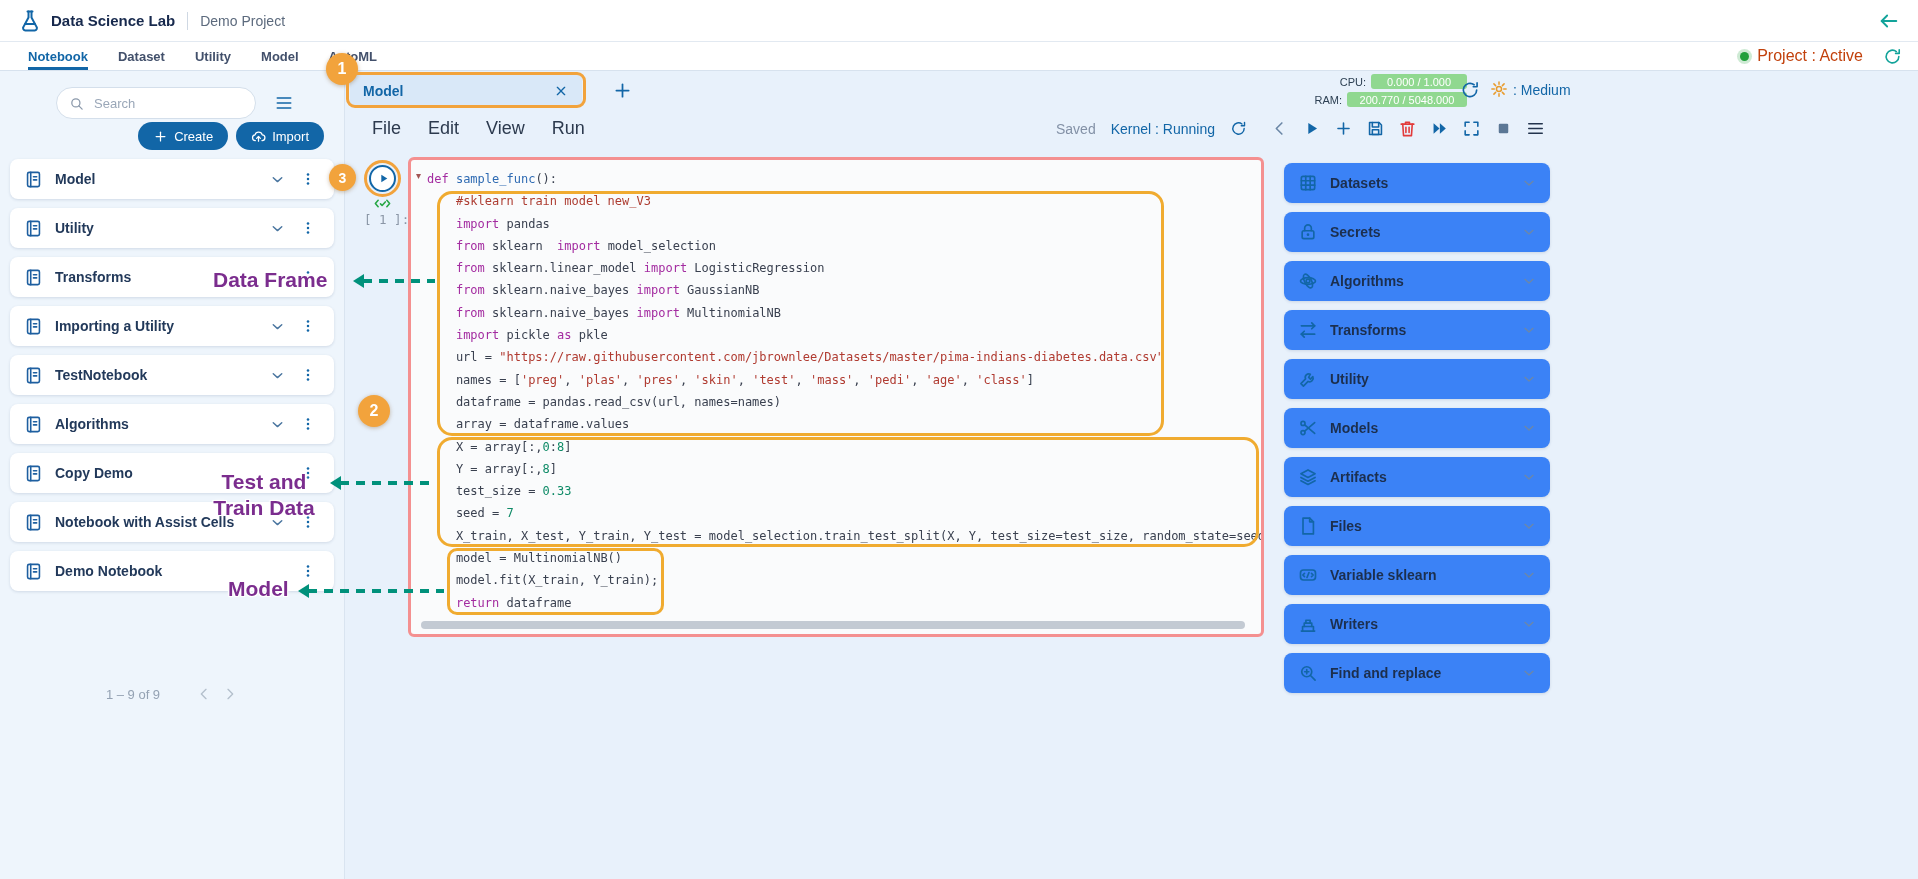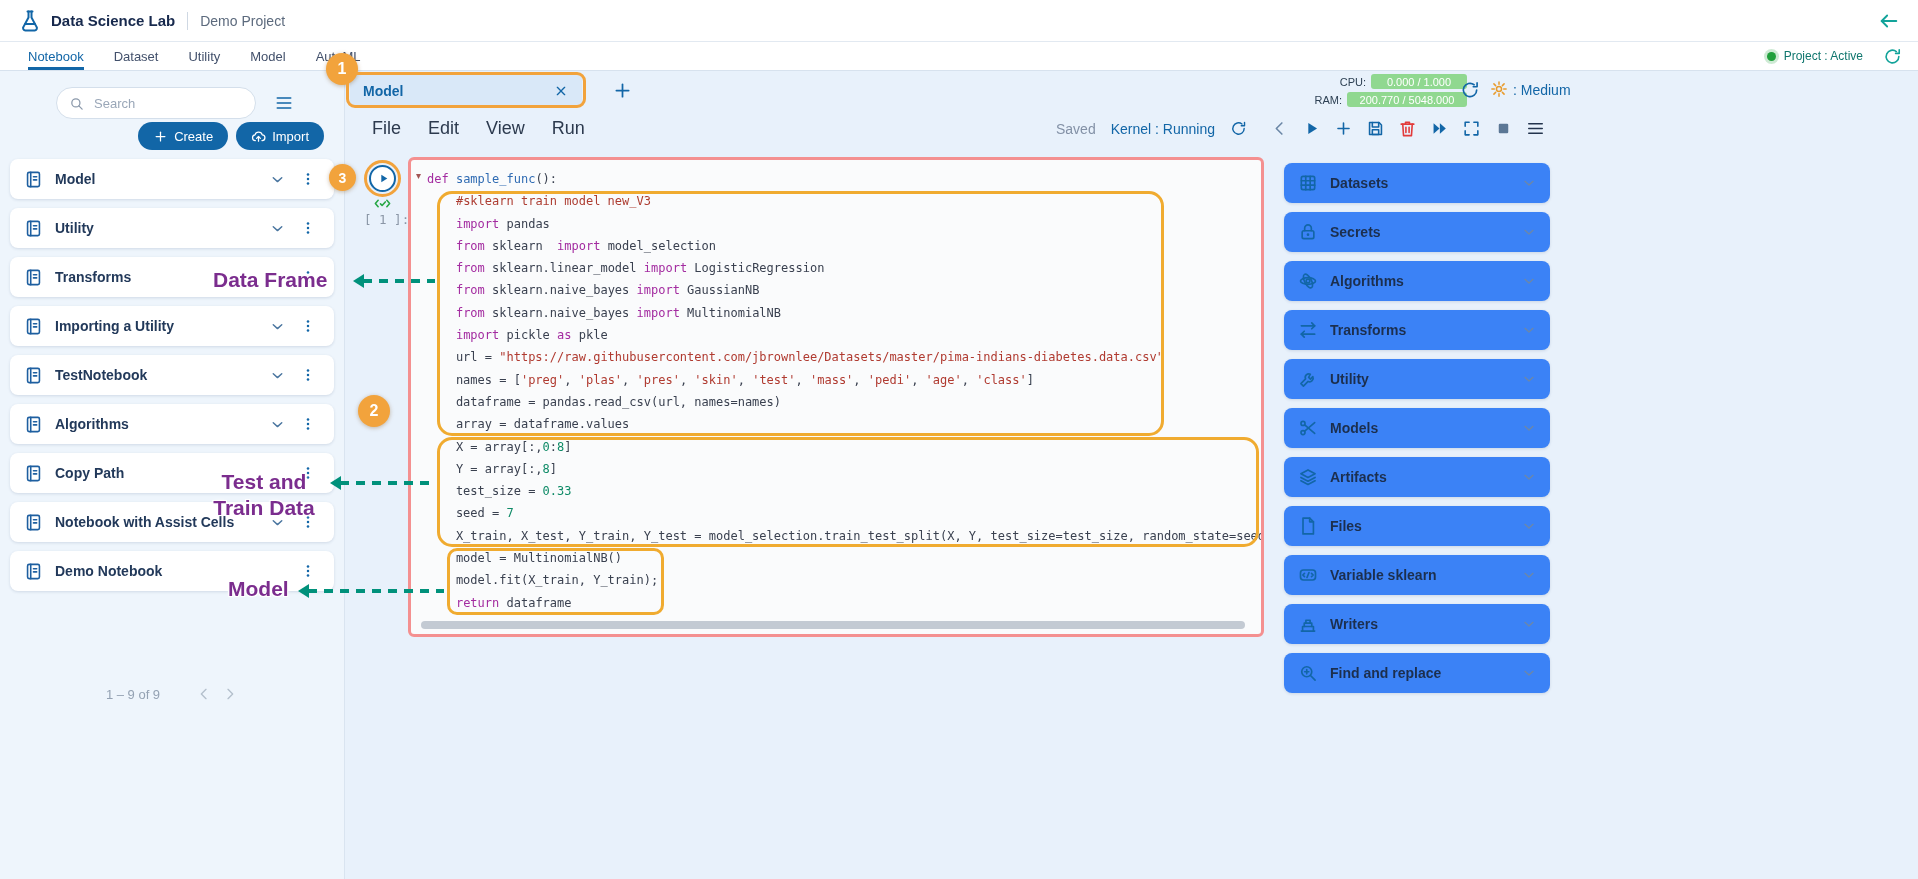--- a/index.html
+++ b/index.html
@@ -17,25 +17,25 @@
   .logo{width:24px;height:24px;color:#1266a7;margin-right:9px}
   .app-title{font-size:15px;font-weight:bold;color:#17294d}
   .vdiv{width:1px;height:18px;background:#cfd8e3;margin:0 12px}
   .project-name{font-size:14px;color:#5c6a7d}
   .back{width:22px;height:22px;color:#12a39a;margin-left:auto;cursor:pointer}
 
   
   .navbar{position:absolute;left:0;top:42px;right:0;height:29px;background:#fff;border-bottom:1px solid #d7e2ee;
     display:flex;align-items:center;padding:0 16px 0 28px;box-sizing:border-box;z-index:6}
   .nav-tabs{display:flex;gap:30px;height:100%}
-  .nav-tab{font-size:13px;font-weight:normal;color:#42506b;display:flex;align-items:center;height:100%;cursor:pointer}
+  .nav-tab{font-size:13px;font-weight:bold;color:#42506b;display:flex;align-items:center;height:100%;cursor:pointer}
   .nav-tab.active{color:#1266a7;box-shadow:inset 0 -3px 0 #1266a7}
   .nav-right{margin-left:auto;display:flex;align-items:center;gap:8px}
   .status-dot{width:9px;height:9px;border-radius:50%;background:#21a03c;box-shadow:0 0 0 3px rgba(33,160,60,.22)}
-  .project-status{color:#0f766e;font-size:12px}
+  .project-status{color:#c2410c;font-size:16px}
   .nav-refresh{width:19px;height:19px;color:#12a39a;margin-left:12px;cursor:pointer}
 
   
   .sidebar{position:absolute;left:0;top:71px;width:345px;bottom:0;background:#eef5fc;border-right:1px solid #d9e4f0;box-sizing:border-box}
   .search-row{display:flex;align-items:center;gap:18px;padding:16px 16px 0 56px}
   .search-box{display:flex;align-items:center;gap:8px;background:#fff;border:1px solid #d4dfeb;border-radius:17px;height:32px;padding:0 12px;width:200px;box-sizing:border-box}
   .s-icon{width:15px;height:15px;color:#8a98aa}
   .search-box input{border:none;outline:none;background:transparent;font-size:13px;color:#44536a;width:100%;font-family:"Liberation Sans",sans-serif}
   .search-box input::placeholder{color:#9aa7b8}
   .side-menu{width:20px;height:20px;color:#1266a7;cursor:pointer}
@@ -361,21 +361,21 @@
       </div>
       <div class="card">
         <span class="icon card-icon">
           <svg viewBox="0 0 24 24">
             <rect x="4.5" y="3" width="15" height="18" rx="2"></rect>
             <path d="M8.5 3v18"></path>
             <path d="M12 8.5h4"></path>
             <path d="M12 12.5h4"></path>
           </svg>
         </span>
-        <span class="card-label">Copy Path</span>
+        <span class="card-label">Copy Demo</span>
         <span class="spacer"></span>
         <span class="icon card-kebab">
           <svg viewBox="0 0 24 24">
             <circle cx="12" cy="5.2" r="1.9" fill="currentColor" stroke="none"></circle>
             <circle cx="12" cy="12" r="1.9" fill="currentColor" stroke="none"></circle>
             <circle cx="12" cy="18.8" r="1.9" fill="currentColor" stroke="none"></circle>
           </svg>
         </span>
       </div>
       <div class="card">

